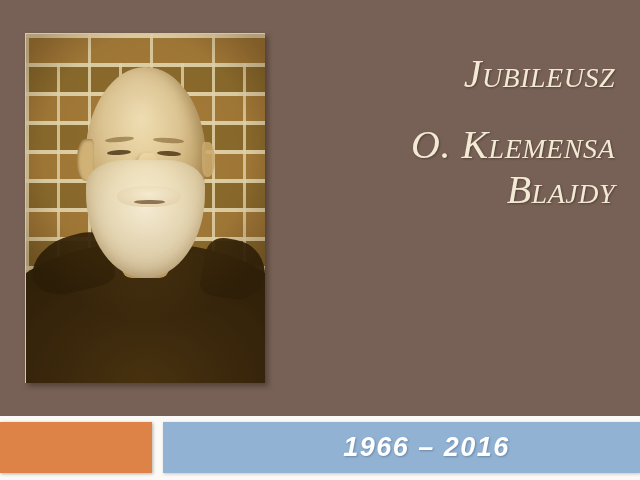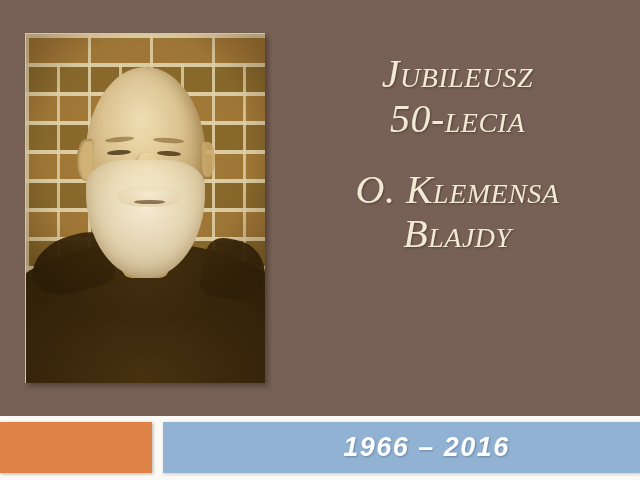--- a/index.html
+++ b/index.html
@@ -230,21 +230,21 @@
     background: radial-gradient(ellipse 60% 70% at 50% 40%, #fbf3dd 0%, #ebdcb8 100%);
     border-radius: 45%;
   }
 
   
   .title-block {
     position: absolute;
     left: 300px;
     top: 52px;
     width: 315px;
-    text-align: center;
+    text-align: right;
     color: #f3ead6;
   }
   .title-line {
     display: block;
     font-family: "Liberation Serif", serif;
     font-style: italic;
     font-variant: small-caps;
     font-weight: normal;
     font-size: 40px;
     line-height: 1.12;
@@ -319,21 +319,20 @@
         <div class="mustache"></div>
         <div class="mouth"></div>
       </div>
       <div class="sepia-wash"></div>
     </div>
   </div>
 
   <div class="title-block">
     <div>
       <span class="title-line">Jubileusz</span>
-      <span class="title-line">50-lecia</span>
     </div>
     <div class="title-group-2">
       <span class="title-line">O. Klemensa</span>
       <span class="title-line">Blajdy</span>
     </div>
   </div>
 
   <div class="bar-orange"></div>
   <div class="bar-blue"></div>
   <div class="bar-years">1966 – 2016</div>

